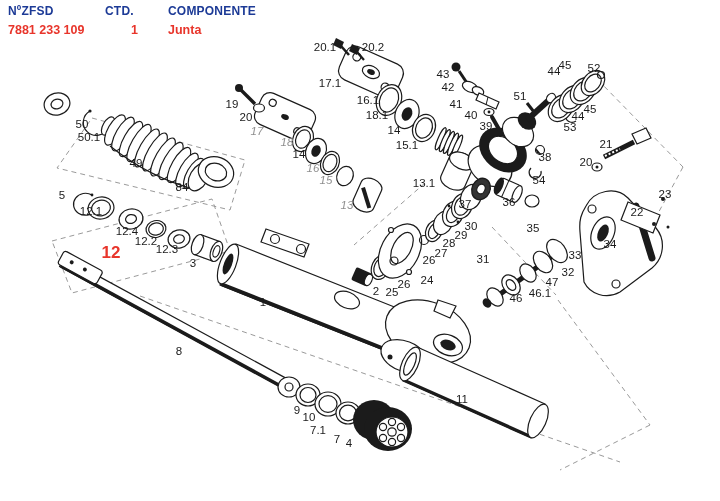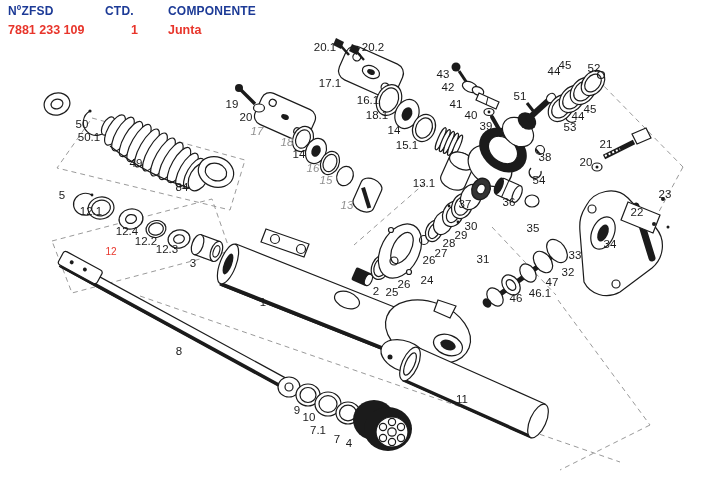--- a/index.html
+++ b/index.html
@@ -9,21 +9,21 @@
   
   .hdr-cell{position:absolute;font-weight:bold;font-size:12px;color:var(--blue);letter-spacing:.2px;white-space:nowrap;}
   .val-cell{position:absolute;font-weight:bold;font-size:12.5px;color:var(--red);white-space:nowrap;}
   
   .diagram{position:absolute;left:0;top:0;width:720px;height:501px;}
   .diagram svg{position:absolute;left:0;top:0;}
   .labels-layer{position:absolute;left:0;top:0;width:720px;height:501px;}
   .plabel{position:absolute;transform:translate(-50%,-50%);font-size:11.5px;color:var(--ink);
           line-height:1;white-space:nowrap;}
   .plabel.ghost{color:var(--ghost);font-style:italic;}
-  .plabel.red{color:var(--red);font-weight:normal;font-size:10px;}
+  .plabel.red{color:var(--red);font-weight:bold;font-size:17px;}
   
   .ln{fill:none;stroke:var(--ink);stroke-width:1.2;}
   .wh{fill:#fff;stroke:var(--ink);stroke-width:1.2;}
   .bk{fill:var(--ink);stroke:none;}
   .dash{fill:none;stroke:var(--dash);stroke-width:1;stroke-dasharray:5 4;}
 </style>
 </head>
 <body>
 
 <div class="page">

